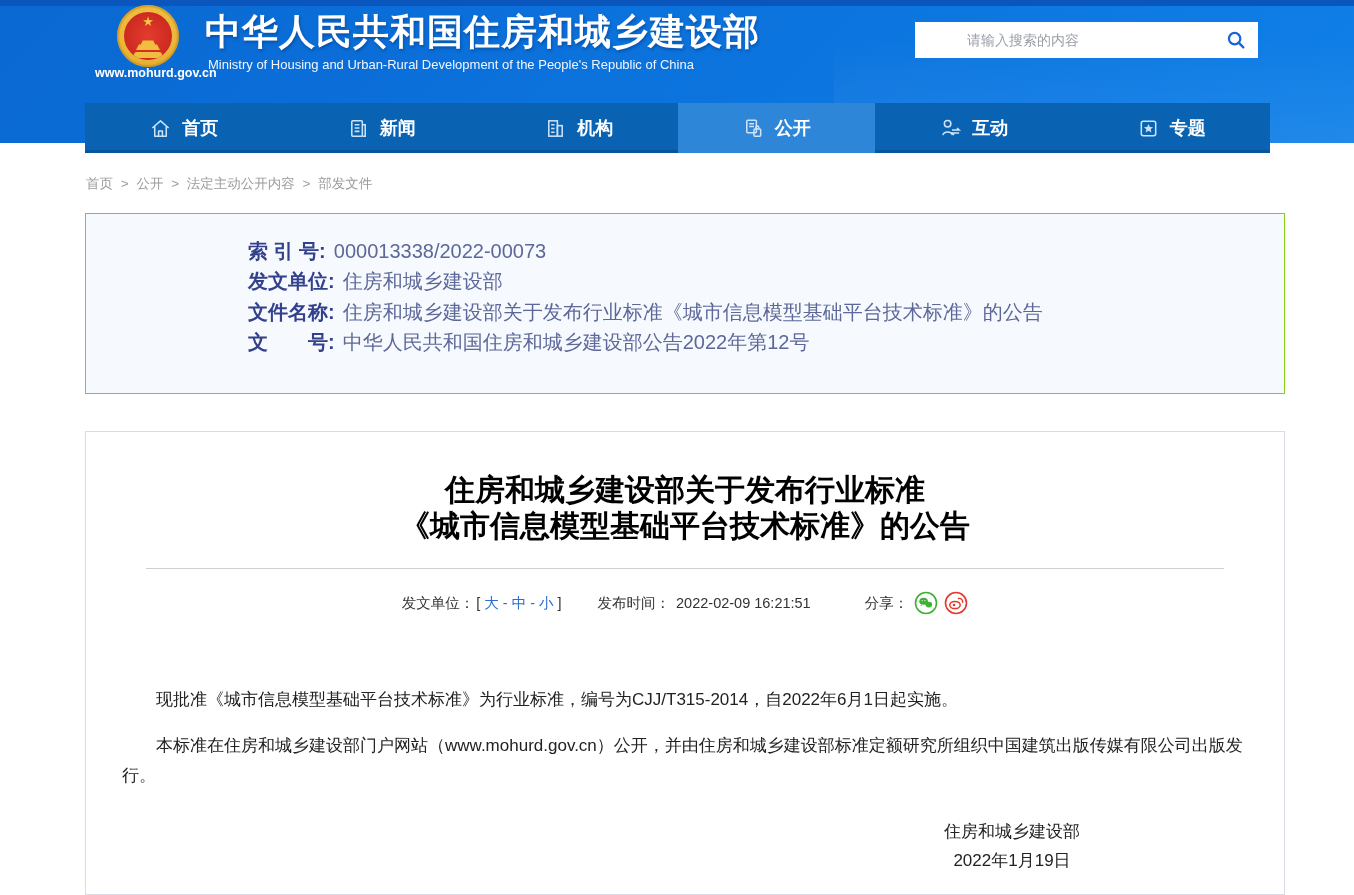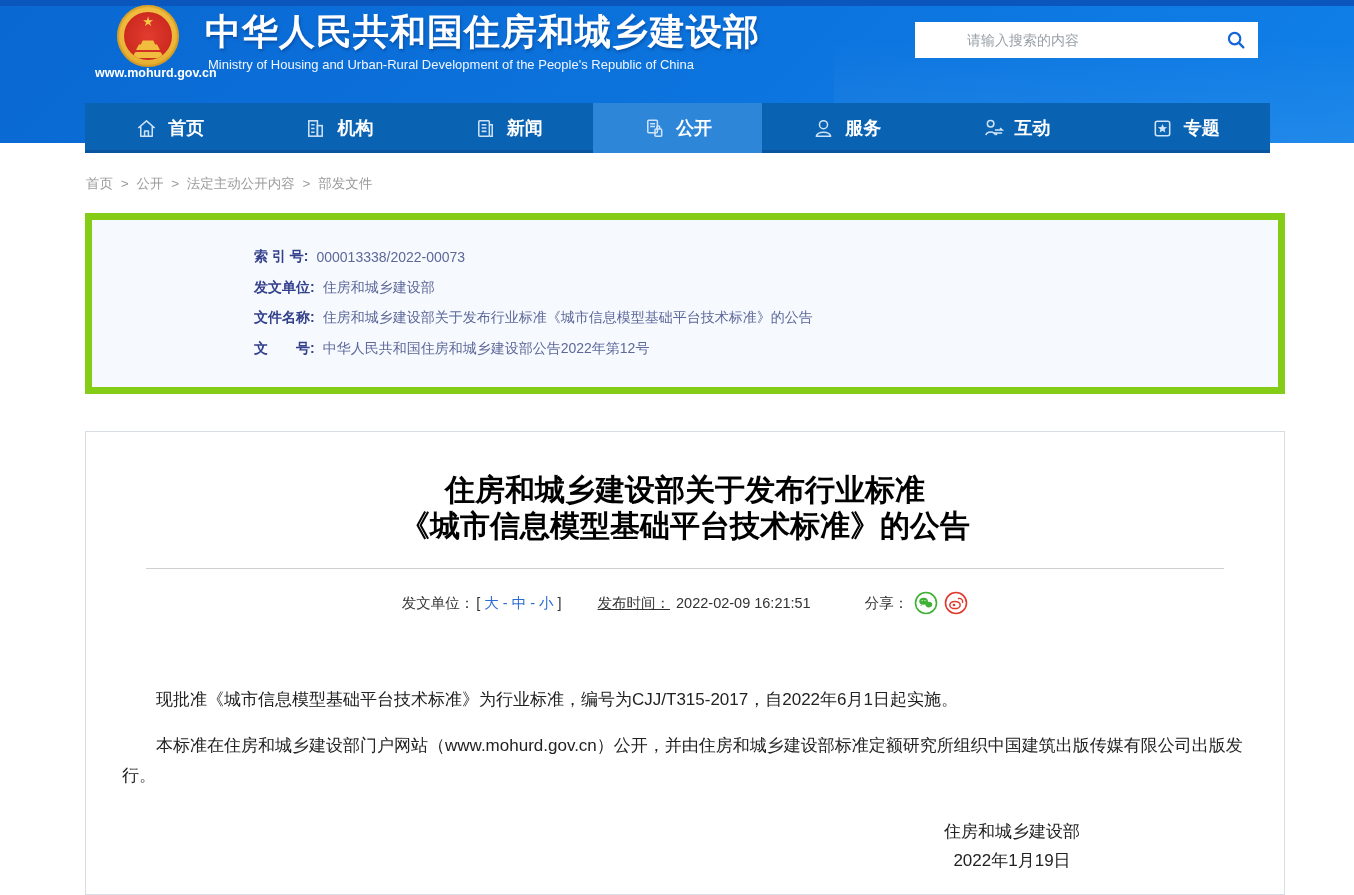--- a/index.html
+++ b/index.html
@@ -44,41 +44,41 @@
   .nav-item.active { background:#2e86d8; }
   .nav-item svg { width:23px; height:23px; stroke:#cfe3f8; fill:none; stroke-width:1.6; }
 
   
   .breadcrumb { position:absolute; top:175px; left:86px; font-size:13.5px; color:#9b9b9b; }
   .breadcrumb span { margin-right:4px; }
   .crumb { cursor:pointer; }
 
   
   .meta { position:absolute; top:213px; left:85px; width:1200px; height:181px;
-          background:#f6f9fe; border:7px solid #84cc16; font-size:14px; }
+          background:#f6f9fe; border:1px solid #84cc16; font-size:20px; }
   .meta-col { position:absolute; top:22px; }
   .meta-col.left  { left:162px; width:720px; }
   .meta-col.right { left:938px; width:330px; }
   .meta-row { height:30.5px; display:flex; align-items:center; white-space:nowrap; }
   .meta-label { color:#33408c; font-weight:bold; margin-right:8px; }
   .meta-value { color:#5d6899; }
 
   
   .card { position:absolute; top:431px; left:85px; width:1200px; height:464px;
           background:#fff; border:1px solid #d8dce4; overflow:hidden; }
   .a-title { margin-top:40px; text-align:center; font-size:30px; font-weight:bold; color:#000;
              line-height:36px; }
   .divider { margin:24px 60px 0 60px; border-top:1px solid #cfcfcf; height:0; }
   .toolbar { margin-top:22px; display:flex; align-items:center; justify-content:center;
              font-size:14.5px; color:#333; }
   .toolbar .fs-label { color:#333; }
   .fs-link { color:#2a6cd5; cursor:pointer; margin:0 2px; }
   .fs-dash { color:#2a6cd5; margin:0 2px; }
   .bracket { color:#333; margin:0 2px; }
-  .pub { margin-left:34px;text-decoration:underline; }
+  .pub { margin-left:34px; }
   .pub-time { margin-left:6px; }
   .share-label { margin-left:54px; }
   .share-ico { width:24px; height:24px; margin-left:6px; cursor:pointer; display:inline-block; vertical-align:middle; }
   .a-body { margin:70px 36px 0 36px; font-size:17px; color:#222; line-height:30px; }
   .a-body p { text-indent:2em; margin-bottom:16px; }
   .signature { margin-top:26px; text-align:right; padding-right:182px; font-size:17px; color:#222; }
   .signature div { line-height:29px; width:180px; display:inline-block; text-align:center; }
 </style>
 </head>
 <body>
@@ -110,48 +110,41 @@
 
   <div class="nav">
     <div class="nav-item">
       <svg viewBox="0 0 24 24">
         <path d="M3.5 11.5 L12 4 L20.5 11.5 M6 10 V20 H18 V10 M10 20 V14.5 H14 V20" stroke-linejoin="round"></path>
       </svg>
       <span>首页</span>
     </div>
     <div class="nav-item">
       <svg viewBox="0 0 24 24">
+        <rect x="5" y="4" width="11" height="16" rx="1"></rect>
+        <path d="M8 8 H13 M8 11.5 H13 M8 15 H13 M16 8 H19 V20 H16"></path>
+      </svg>
+      <span>新闻</span>
+    </div>
+    <div class="nav-item">
+      <svg viewBox="0 0 24 24">
         <rect x="5" y="4" width="9" height="16"></rect>
           <rect x="14" y="9" width="5" height="11"></rect>
         <path d="M7.5 8 H11 M7.5 12 H11 M7.5 16 H11"></path>
       </svg>
       <span>机构</span>
-    </div>
-    <div class="nav-item">
-      <svg viewBox="0 0 24 24">
-        <rect x="5" y="4" width="11" height="16" rx="1"></rect>
-        <path d="M8 8 H13 M8 11.5 H13 M8 15 H13 M16 8 H19 V20 H16"></path>
-      </svg>
-      <span>新闻</span>
     </div>
     <div class="nav-item active">
       <svg viewBox="0 0 24 24">
         <rect x="5" y="3.5" width="10" height="13" rx="1"></rect>
         <path d="M7.5 7 H12.5 M7.5 10 H12.5"></path>
         <rect x="12.5" y="12.5" width="7" height="7.5" rx="1"></rect>
         <path d="M14.5 12.5 V11 a1.5 1.5 0 0 1 3 0 V12.5"></path>
       </svg>
       <span>公开</span>
-    </div>
-    <div class="nav-item">
-      <svg viewBox="0 0 24 24">
-        <circle cx="12" cy="8" r="4.2"></circle>
-        <path d="M4.5 20 C6 14.5 18 14.5 19.5 20 Z" stroke-linejoin="round"></path>
-      </svg>
-      <span>服务</span>
     </div>
     <div class="nav-item">
       <svg viewBox="0 0 24 24">
         <circle cx="9" cy="7" r="3.4"></circle>
         <path d="M4 19 C5 14.5 13 14.5 14 19"></path>
         <path d="M13.5 13.5 H21 L18.8 11.6 M21 16.8 H13.5 L15.7 18.7"></path>
       </svg>
       <span>互动</span>
     </div>
     <div class="nav-item">
@@ -223,21 +216,21 @@
       </svg>
       <svg class="share-ico" viewBox="0 0 24 24">
         <circle cx="12" cy="12" r="10.5" fill="#fff" stroke="#e03a2f" stroke-width="1.6"></circle>
         <ellipse cx="11" cy="14" rx="5.2" ry="3.6" fill="none" stroke="#e03a2f" stroke-width="1.5"></ellipse>
         <circle cx="10" cy="14" r="1.3" fill="#e03a2f"></circle>
         <path d="M14.5 7.5 C17 7 19 9 18.6 11.3" fill="none" stroke="#e03a2f" stroke-width="1.4" stroke-linecap="round"></path>
       </svg>
     </div>
 
     <div class="a-body">
-      <p>现批准《城市信息模型基础平台技术标准》为行业标准，编号为CJJ/T315-2017，自2022年6月1日起实施。</p>
+      <p>现批准《城市信息模型基础平台技术标准》为行业标准，编号为CJJ/T315-2014，自2022年6月1日起实施。</p>
       <p>本标准在住房和城乡建设部门户网站（www.mohurd.gov.cn）公开，并由住房和城乡建设部标准定额研究所组织中国建筑出版传媒有限公司出版发行。</p>
     </div>
 
     <div class="signature">
       <div>住房和城乡建设部</div><br>
       <div>2022年1月19日</div>
     </div>
   </div>
 
 </div>

